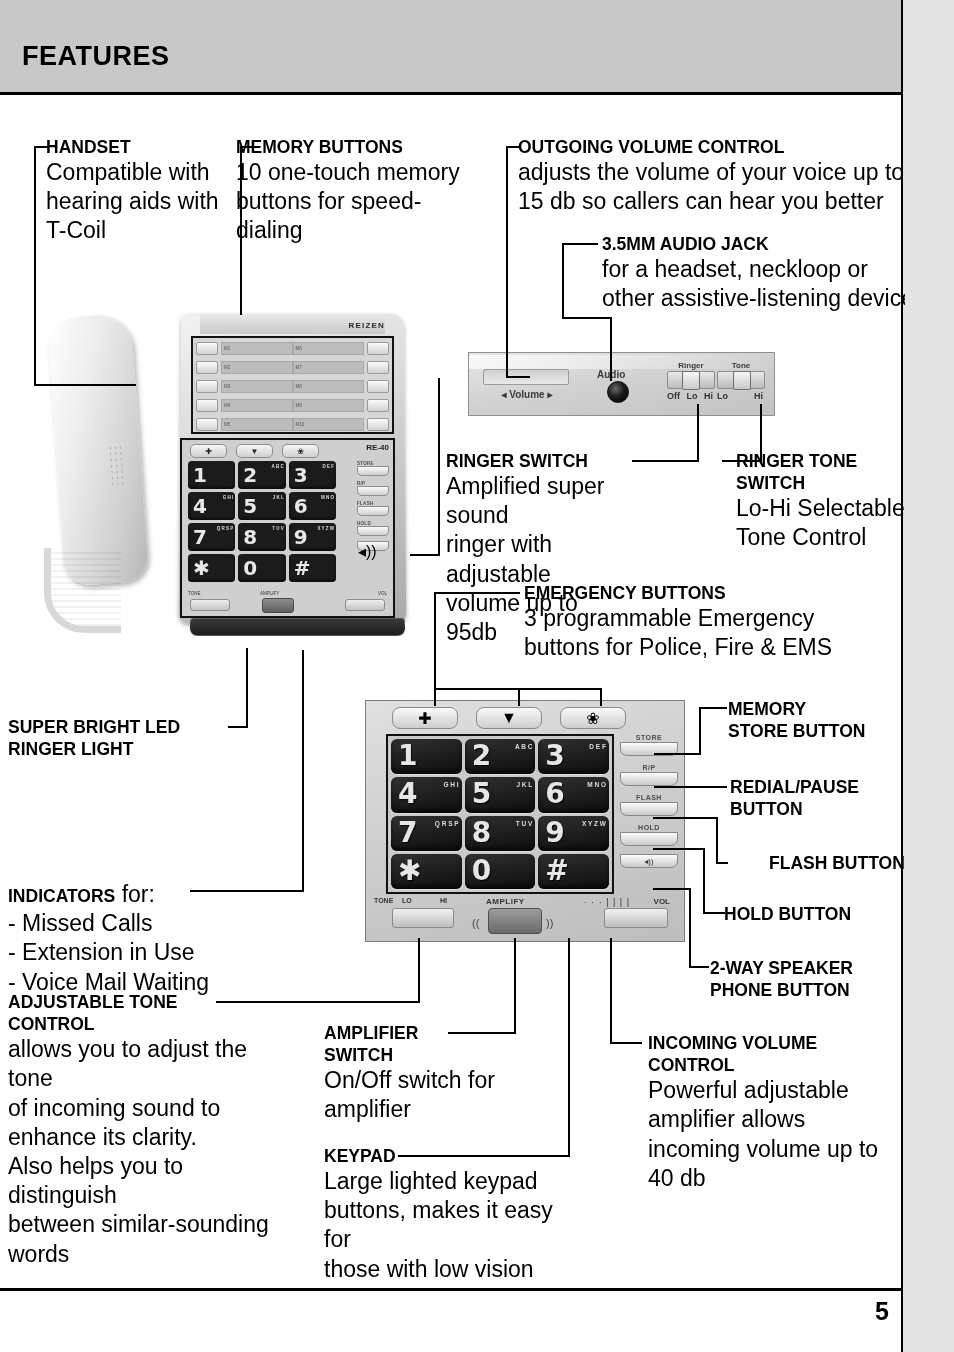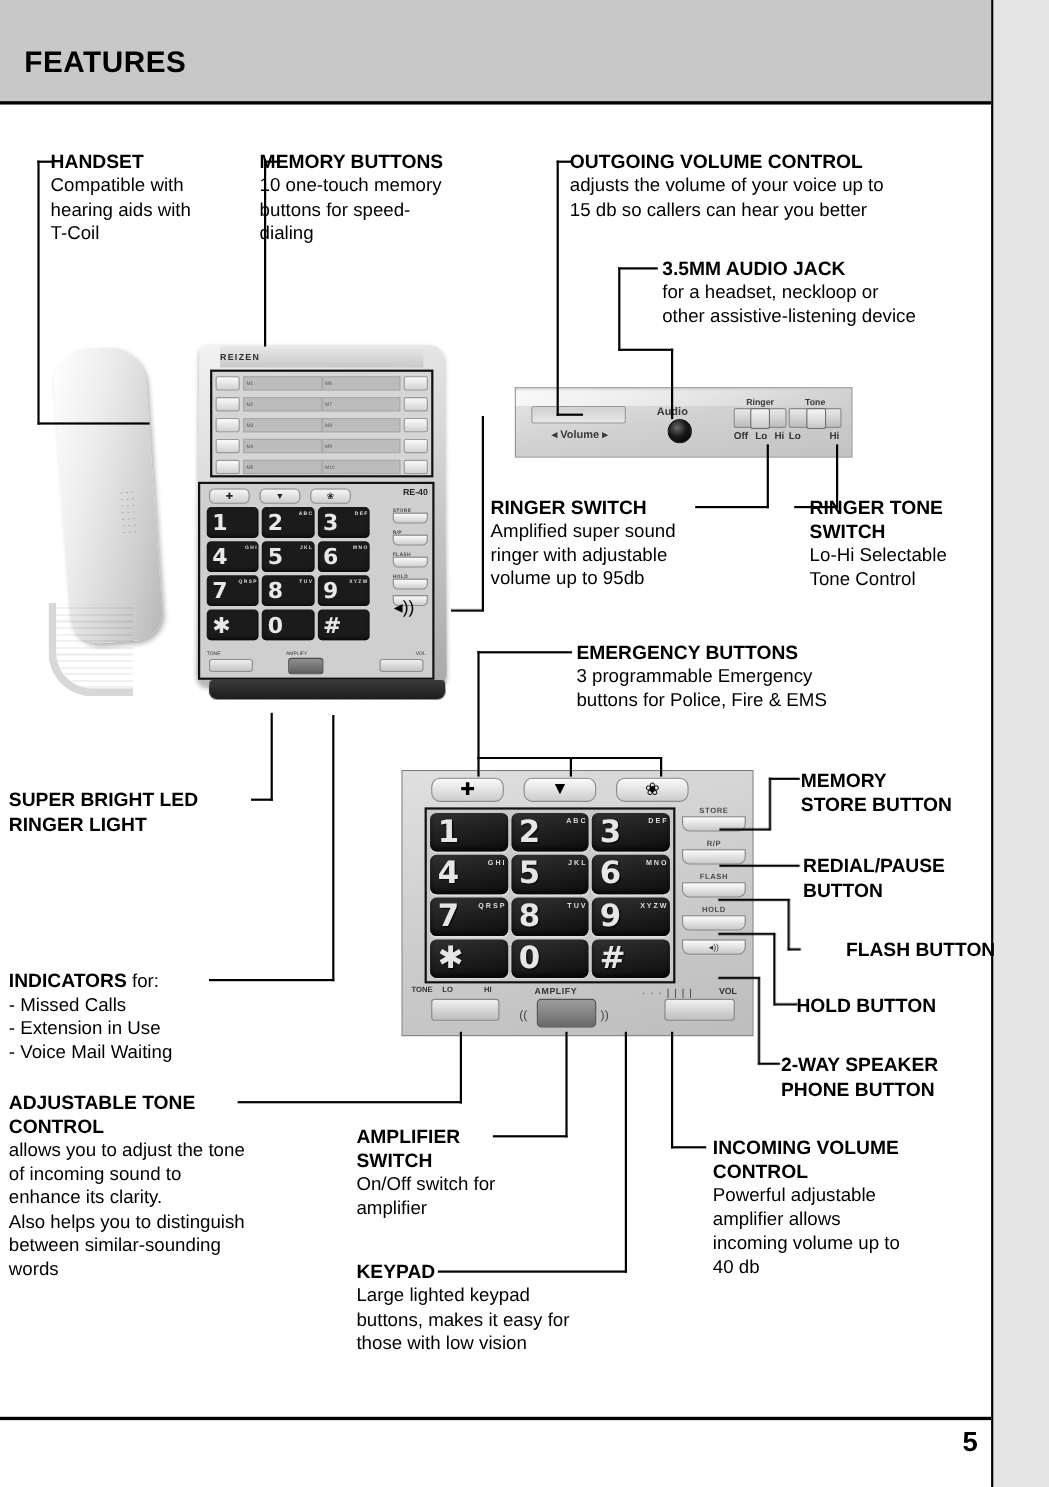--- a/index.html
+++ b/index.html
@@ -31,21 +31,21 @@
     font-size:27px;font-weight:bold;color:#000;
     letter-spacing:0.5px;
   }
   
   .callout{position:absolute;}
   .callout .ttl{
     font-size:17.5px;font-weight:bold;color:#000;line-height:1.26;
     white-space:pre-line;
   }
   .callout .body{
-    font-size:17px;font-weight:normal;color:#000;line-height:1.27;
+    font-size:23px;font-weight:normal;color:#000;line-height:1.27;
     white-space:pre-line;
   }
   .callout .ttl.inline{display:inline;}
   .callout .body.inline{display:inline;}
   
   .ln{position:absolute;background:#000;}
   .lnh{height:2px;}
   .lnv{width:2px;}
   
   .footer-rule{
@@ -64,21 +64,21 @@
     position:absolute;left:130px;top:12px;width:225px;height:310px;
     background:linear-gradient(160deg,#f2f2f2 0%,#d8d8d8 40%,#bdbdbd 75%,#a9a9a9 100%);
     border-radius:8px 14px 10px 10px;
     box-shadow:0 2px 4px rgba(0,0,0,.35);
     transform:perspective(500px) rotateX(2deg);
   }
   .ph-brandbar{
     position:absolute;left:150px;top:14px;width:185px;height:20px;
     background:linear-gradient(180deg,#e9e9e9,#c9c9c9);
     border-radius:4px 4px 0 0;
-    text-align:left;
+    text-align:right;
   }
   .ph-brand{
     font-size:8px;font-weight:bold;color:#2a2a2a;letter-spacing:1.2px;
     line-height:20px;
   }
   .ph-memblock{
     position:absolute;left:141px;top:36px;width:203px;height:98px;
     border:2px solid #111;background:#d6d6d6;
     box-sizing:border-box;
   }

